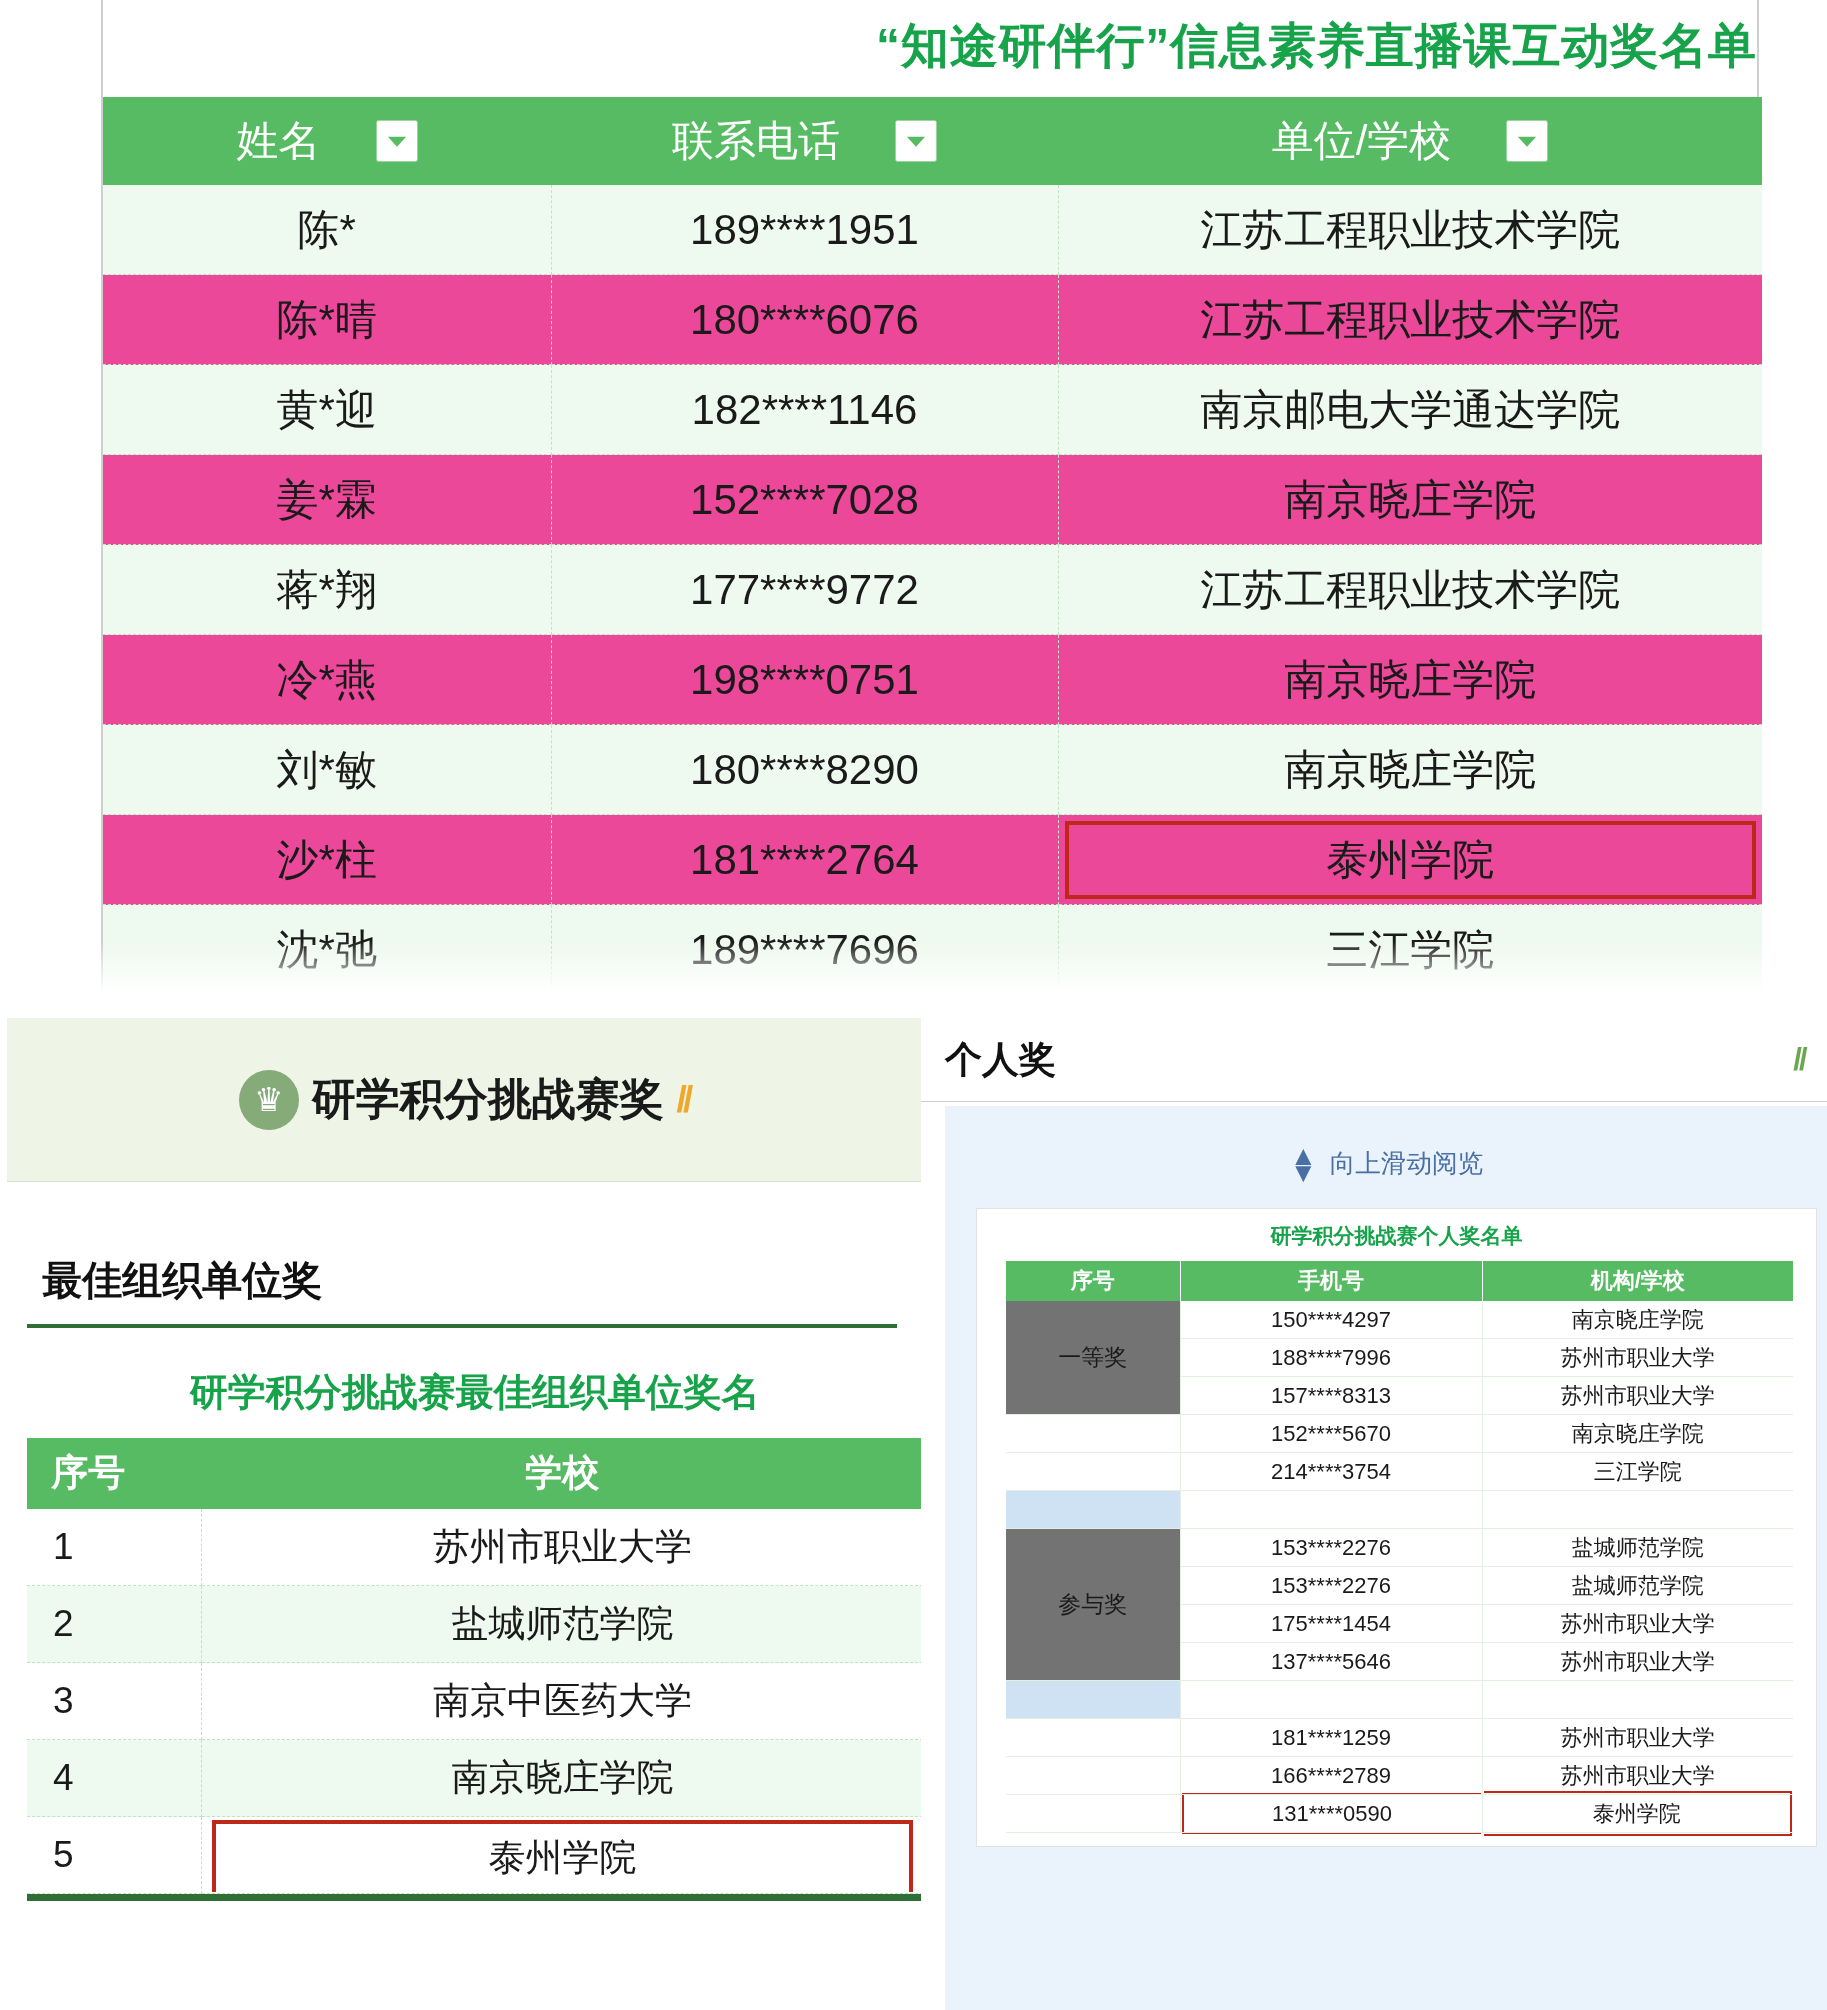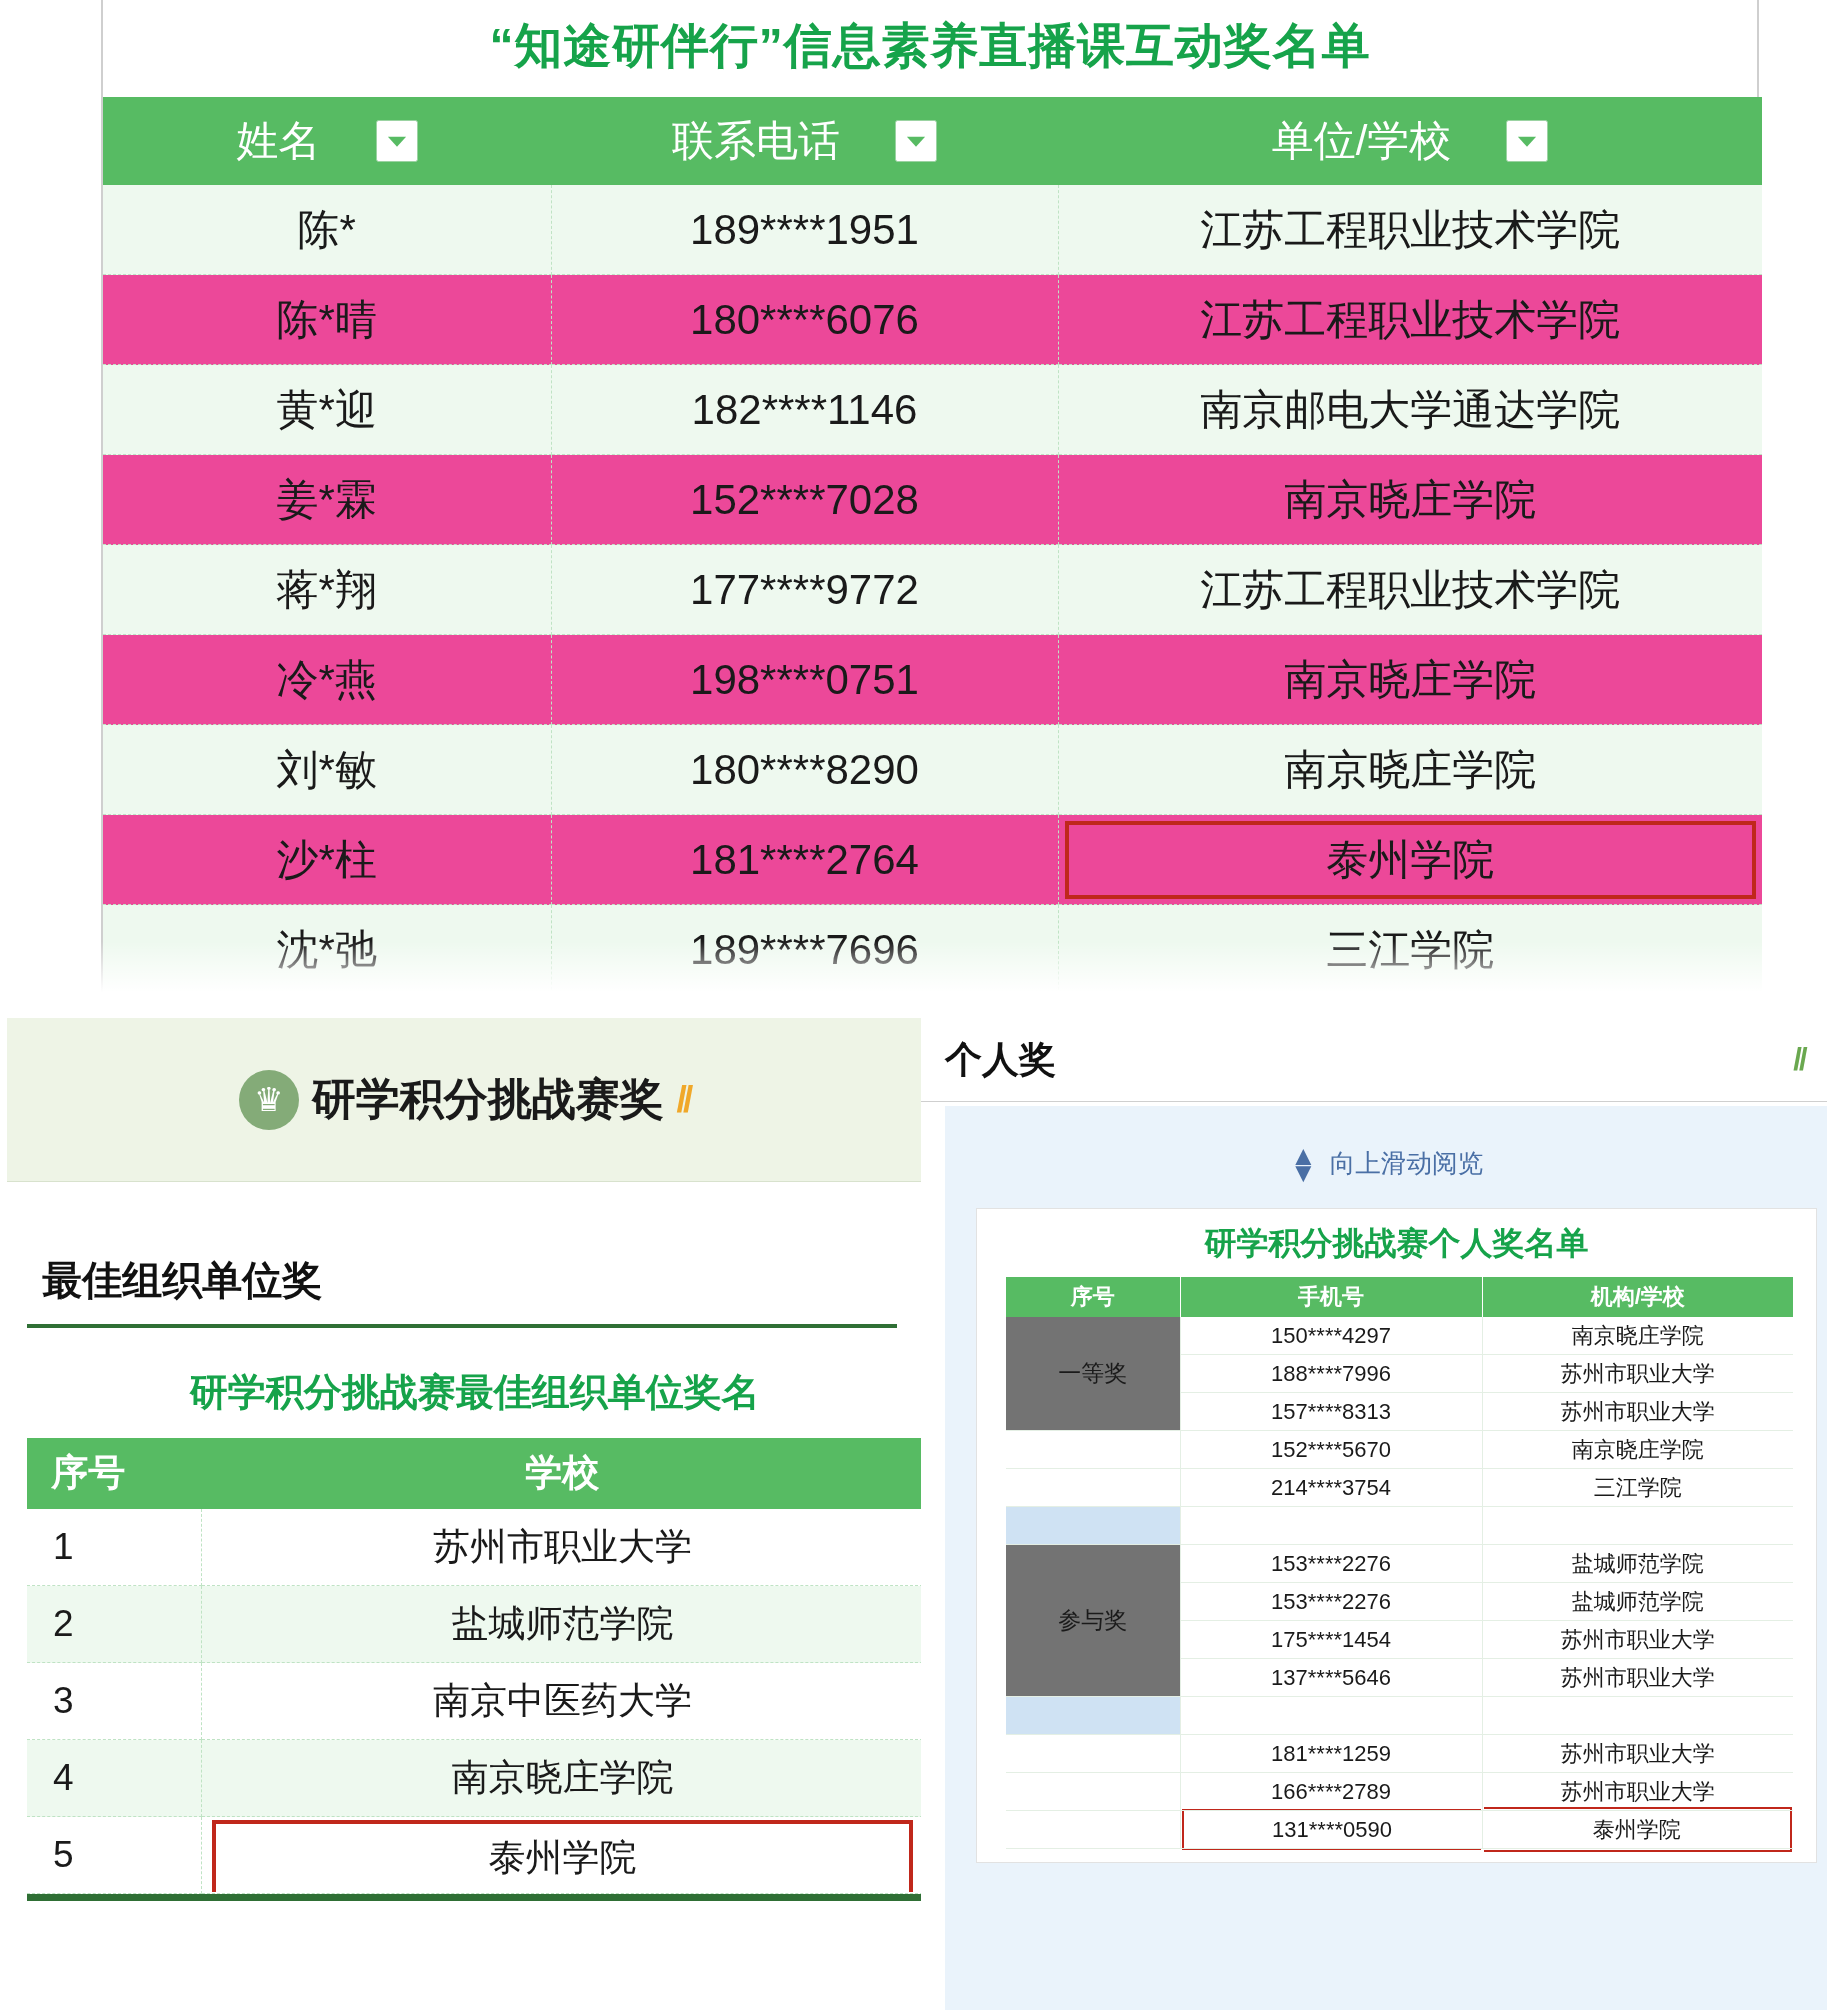--- a/index.html
+++ b/index.html
@@ -15,21 +15,21 @@
   .top-panel {
     position: absolute; left: 0; top: 0; width: 1827px; height: 1012px;
     background: #ffffff; overflow: hidden;
   }
   .top-inner {
     position: absolute; left: 101px; top: 0px; width: 1658px;
     border-left: 2.7px solid #cfcfcf;
     border-right: 2.7px solid #cfcfcf;
   }
   .top-title {
-    text-align: center;
+    text-align: right;
     color: #16a34a;
     font-weight: bold;
     font-size: 48px;
     line-height: 1.45;
     padding: 11px 0 16.4px 0;
     letter-spacing: 0.9px;
     white-space: nowrap;
   }
   table.top-table {
     width: 1658px;
@@ -153,21 +153,21 @@
   .scroll-hint {
     display:flex; align-items:center; justify-content:center; gap: 12.8px;
     padding-top: 40px; color: #4a6fa5; font-size: 25.6px;
   }
   .scroll-arrows { display:flex; flex-direction: column; align-items:center; line-height: 0.62; color:#4a6fa5; font-size: 27.4px; }
   .br-card {
     position: absolute; left: 31px; top: 102px; width: 841px; background: #ffffff;
     border: 0.9px solid #e2e2e2;
   }
   .br-card-title {
-    text-align: center; color: #16a34a; font-weight: bold; font-size: 32px;
+    text-align: center; color: #16a34a; font-weight: bold; font-size: 21px;
     padding: 12.8px 0 11px 0;
   }
   table.br-table { border-collapse: collapse; table-layout: fixed; width: 786px; margin: 0 0 0 29px; }
   table.br-table th {
     background: #57bb63; color:#fff; font-size: 22px; font-weight: bold;
     height: 40px; text-align: center; border-right: 0.9px solid #ffffff;
   }
   table.br-table th:last-child { border-right: none; }
   table.br-table td {
     height: 38px; font-size: 22px; color: #1a1a1a; text-align: center;

